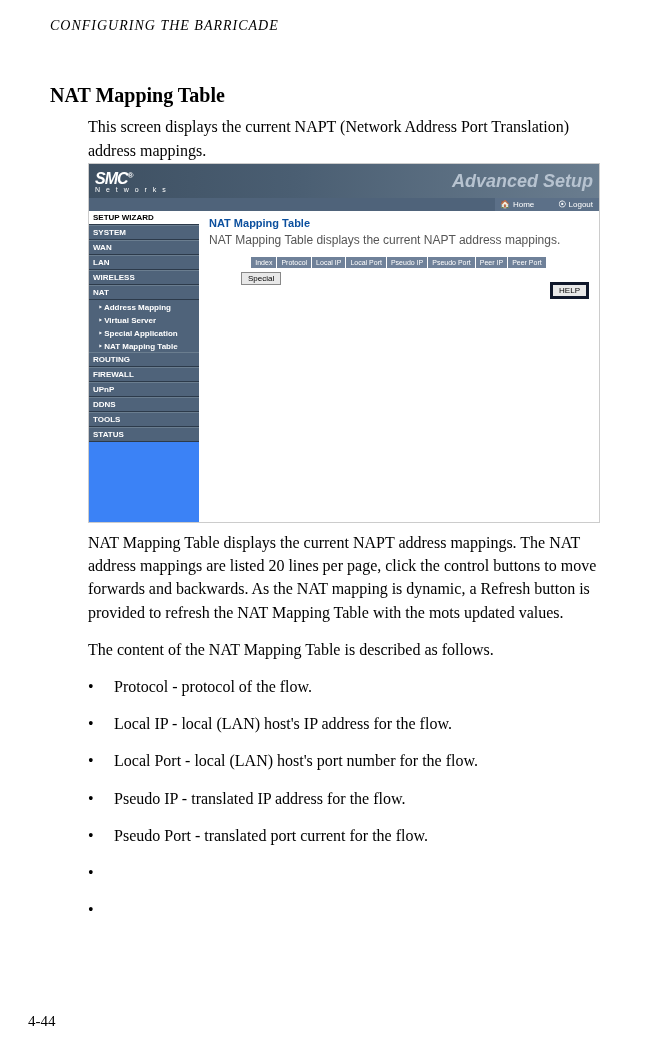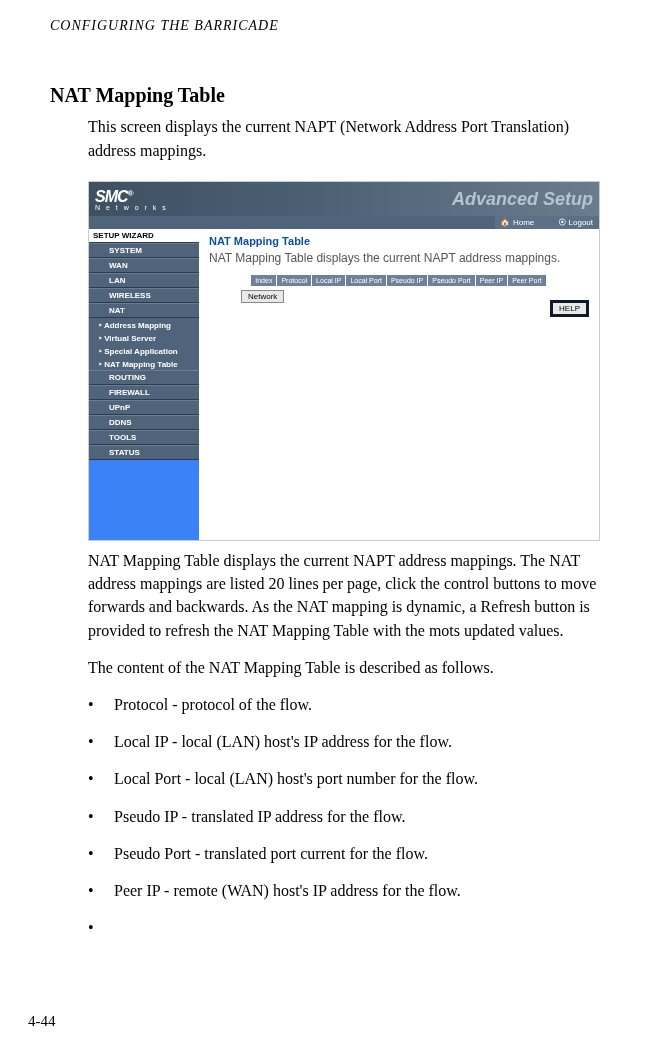--- a/index.html
+++ b/index.html
@@ -22,21 +22,21 @@
     .section-title {
       font-weight: bold;
       font-size: 20px;
       margin-bottom: 8px;
       font-family: Georgia, serif;
     }
     .intro {
       font-size: 16px;
       line-height: 1.5;
       margin-left: 38px;
-      margin-bottom: 18px;
+      margin-bottom: 0;
     }
     .screenshot {
       margin-left: 38px;
       width: 512px;
       border: 1px solid #ccc;
       font-family: Arial, sans-serif;
       font-size: 9px;
       background: #fff;
     }
     .ss-header {
@@ -83,21 +83,21 @@
     .ss-wizard {
       background: #fff;
       color: #000;
       padding: 2px 4px;
       border-bottom: 1px solid #2c3a4a;
     }
     .ss-nav-item {
       background: #4f637a;
       border-top: 1px solid #6a7d8f;
       border-bottom: 1px solid #2c3a4a;
-      padding: 2px 20px;
+      padding: 2px 4px;
     }
     .ss-sub {
       background: #4f637a;
       padding: 1px 4px 1px 10px;
       font-size: 8px;
       font-weight: bold;
     }
     .ss-main {
       flex: 1;
       background: #fff;
@@ -221,21 +221,21 @@
       <div class="ss-table-row">
         <div class="ss-th">Index</div>
         <div class="ss-th">Protocol</div>
         <div class="ss-th">Local IP</div>
         <div class="ss-th">Local Port</div>
         <div class="ss-th">Pseudo IP</div>
         <div class="ss-th">Pseudo Port</div>
         <div class="ss-th">Peer IP</div>
         <div class="ss-th">Peer Port</div>
       </div>
-      <button class="ss-refresh">Network</button>
+      <button class="ss-refresh">Special</button>
       <button class="ss-help">HELP</button>
     </div>
   </div>
 </div>
 
 <p class="body-para">NAT Mapping Table displays the current NAPT address mappings. The NAT address mappings are listed 20 lines per page, click the control buttons to move forwards and backwards. As the NAT mapping is dynamic, a Refresh button is provided to refresh the NAT Mapping Table with the mots updated values.</p>
 
 <p class="body-para">The content of the NAT Mapping Table is described as follows.</p>
 
 <ul class="bullets">
@@ -254,20 +254,19 @@
   <li>
       <span class="dot">•</span>
       <span>Pseudo IP - translated IP address for the flow.</span>
     </li>
   <li>
       <span class="dot">•</span>
       <span>Pseudo Port - translated port current for the flow.</span>
     </li>
   <li>
       <span class="dot">•</span>
-      <span>Peer IP - remote (WAN) host's IP address for the flow.</span>
     </li>
   <li>
       <span class="dot">•</span>
     </li>
 </ul>
 
 <div class="page-num">4-44</div>
 
 </body></html>

